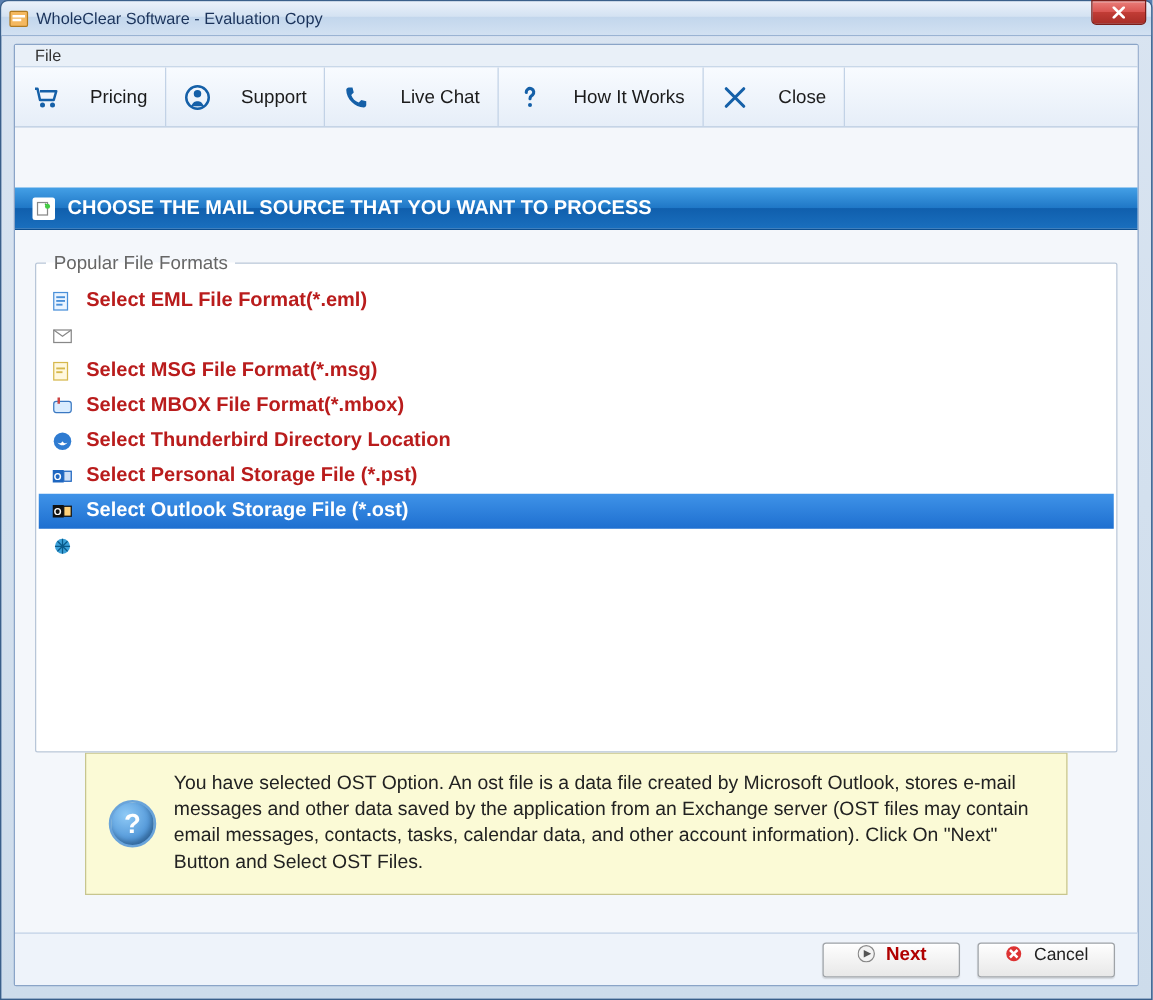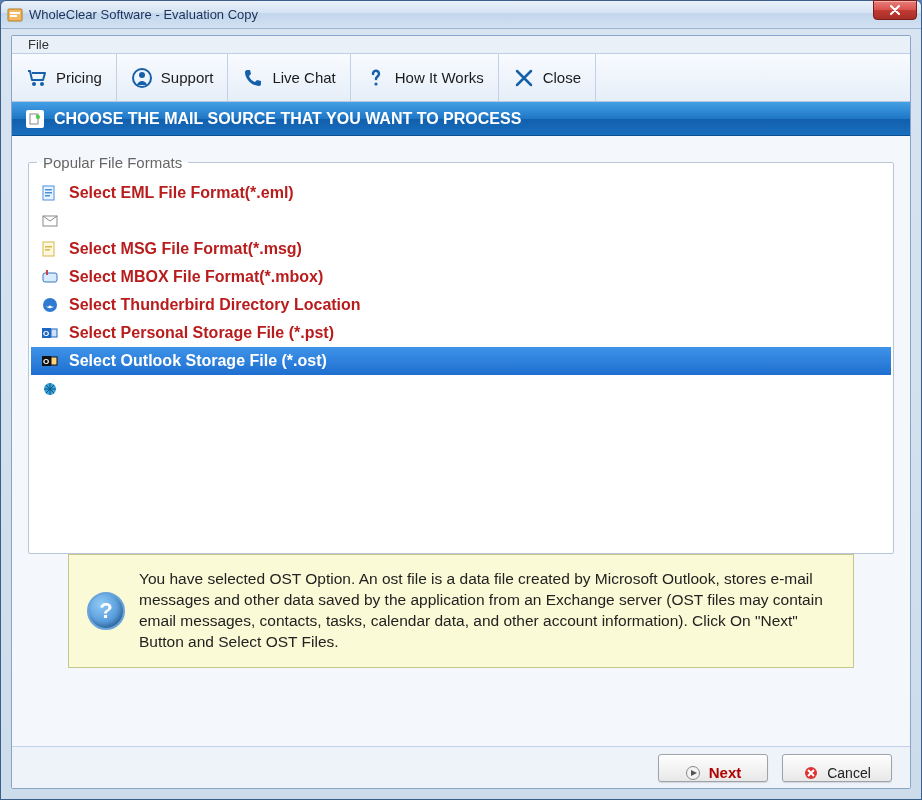--- a/index.html
+++ b/index.html
@@ -47,27 +47,28 @@
     position: absolute; left: 10px; right: 10px; top: 34px; bottom: 10px;
     background: #f4f7fb;
     border: 1px solid #8aa4c7;
     border-radius: 2px;
     display: flex; flex-direction: column;
   }
   .menubar { height: 18px; display:flex; align-items:center; padding: 0 10px; border-bottom:1px solid #bfcfe3; background:#e9f0f8;}
   .menubar span { color:#333; font-size:13px; padding:2px 6px; }
 
   .toolbar { height: 48px; display:flex; align-items:stretch; background:linear-gradient(to bottom,#f8fbff,#e6eef8); border-bottom:1px solid #b7c9df;}
-  .tool-btn { display:flex; align-items:center; gap:8px; padding:0 14px; border-right:1px solid #c2d2e6; color:#1b1b1b; font-size:15px; }
+  .tool-btn { display:flex; align-items:center; gap:24px; padding:0 14px; border-right:1px solid #c2d2e6; color:#1b1b1b; font-size:15px; }
   .tool-btn .ticon { width:22px; height:22px; display:inline-flex; align-items:center; justify-content:center;}
 
   .banner {
     height: 34px; background: linear-gradient(to bottom,#44a0e6 0%, #1f77c6 50%, #105fad 51%, #1a6fbe 100%);
     color:#fff; font-weight:bold; font-size:16px; display:flex; align-items:center; padding:0 14px; gap:10px;
     border-bottom:1px solid #0d4e8f;
+    margin-top:48px;
   }
   .banner .bicon { width:18px; height:18px; background:#fff; border-radius:2px; display:flex; align-items:center; justify-content:center; color:#2a7; font-weight:bold;}
 
   .body-area { flex:1; padding:18px 16px 10px 16px; display:flex; flex-direction:column; overflow:hidden;}
 
   fieldset.format-group {
     border:1px solid #b8c6d8; border-radius:2px; background:#fff;
     padding: 6px 0 0 0; margin:0;
     height: 400px;
     position:relative;
@@ -96,21 +97,21 @@
   }
 
   .button-bar {
     height:42px; border-top:1px solid #c2d2e6; display:flex; align-items:center; justify-content:flex-end; gap:14px; padding:0 18px;
     background:#eef3fa;
   }
   .btn {
     height:28px; min-width:110px; padding:0 14px;
     background:linear-gradient(to bottom,#fefefe,#e8e8e8);
     border:1px solid #9fa3a7; border-radius:3px;
-    display:flex; align-items:flex-end; justify-content:center; gap:8px;
+    display:flex; align-items:flex-start; justify-content:center; gap:8px;
     font-size:14px; color:#222;
     box-shadow: inset 0 1px 0 #fff, 0 1px 1px rgba(0,0,0,0.12);
   }
   .btn.primary span.lbl { color:#b00000; font-weight:bold; font-size:15px; }
   .btn .bicon2 { width:16px; height:16px; display:inline-flex; align-items:center; justify-content:center;}
   svg { display:block; }
 </style>
 </head>
 <body>
 

